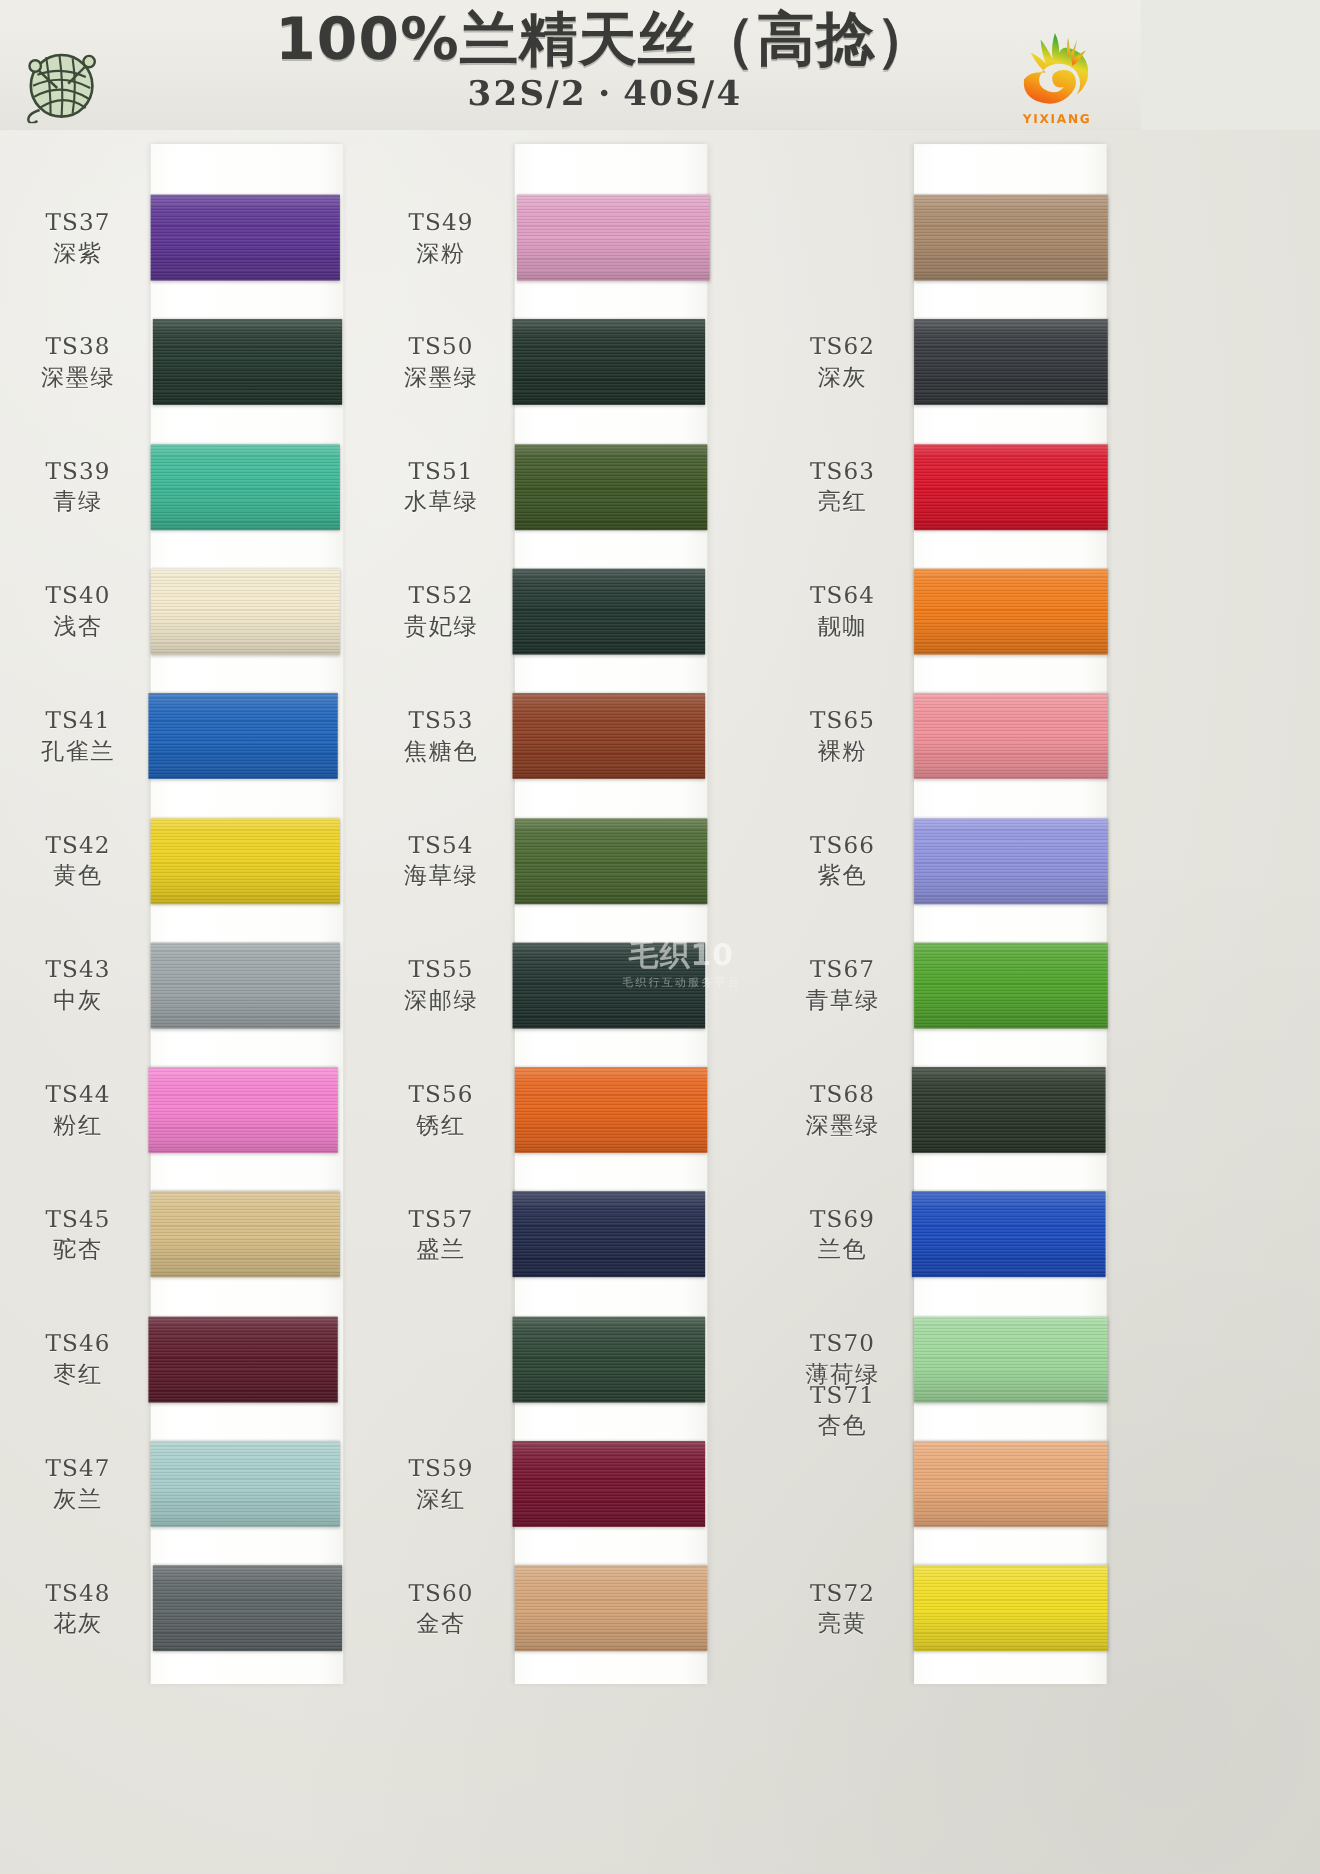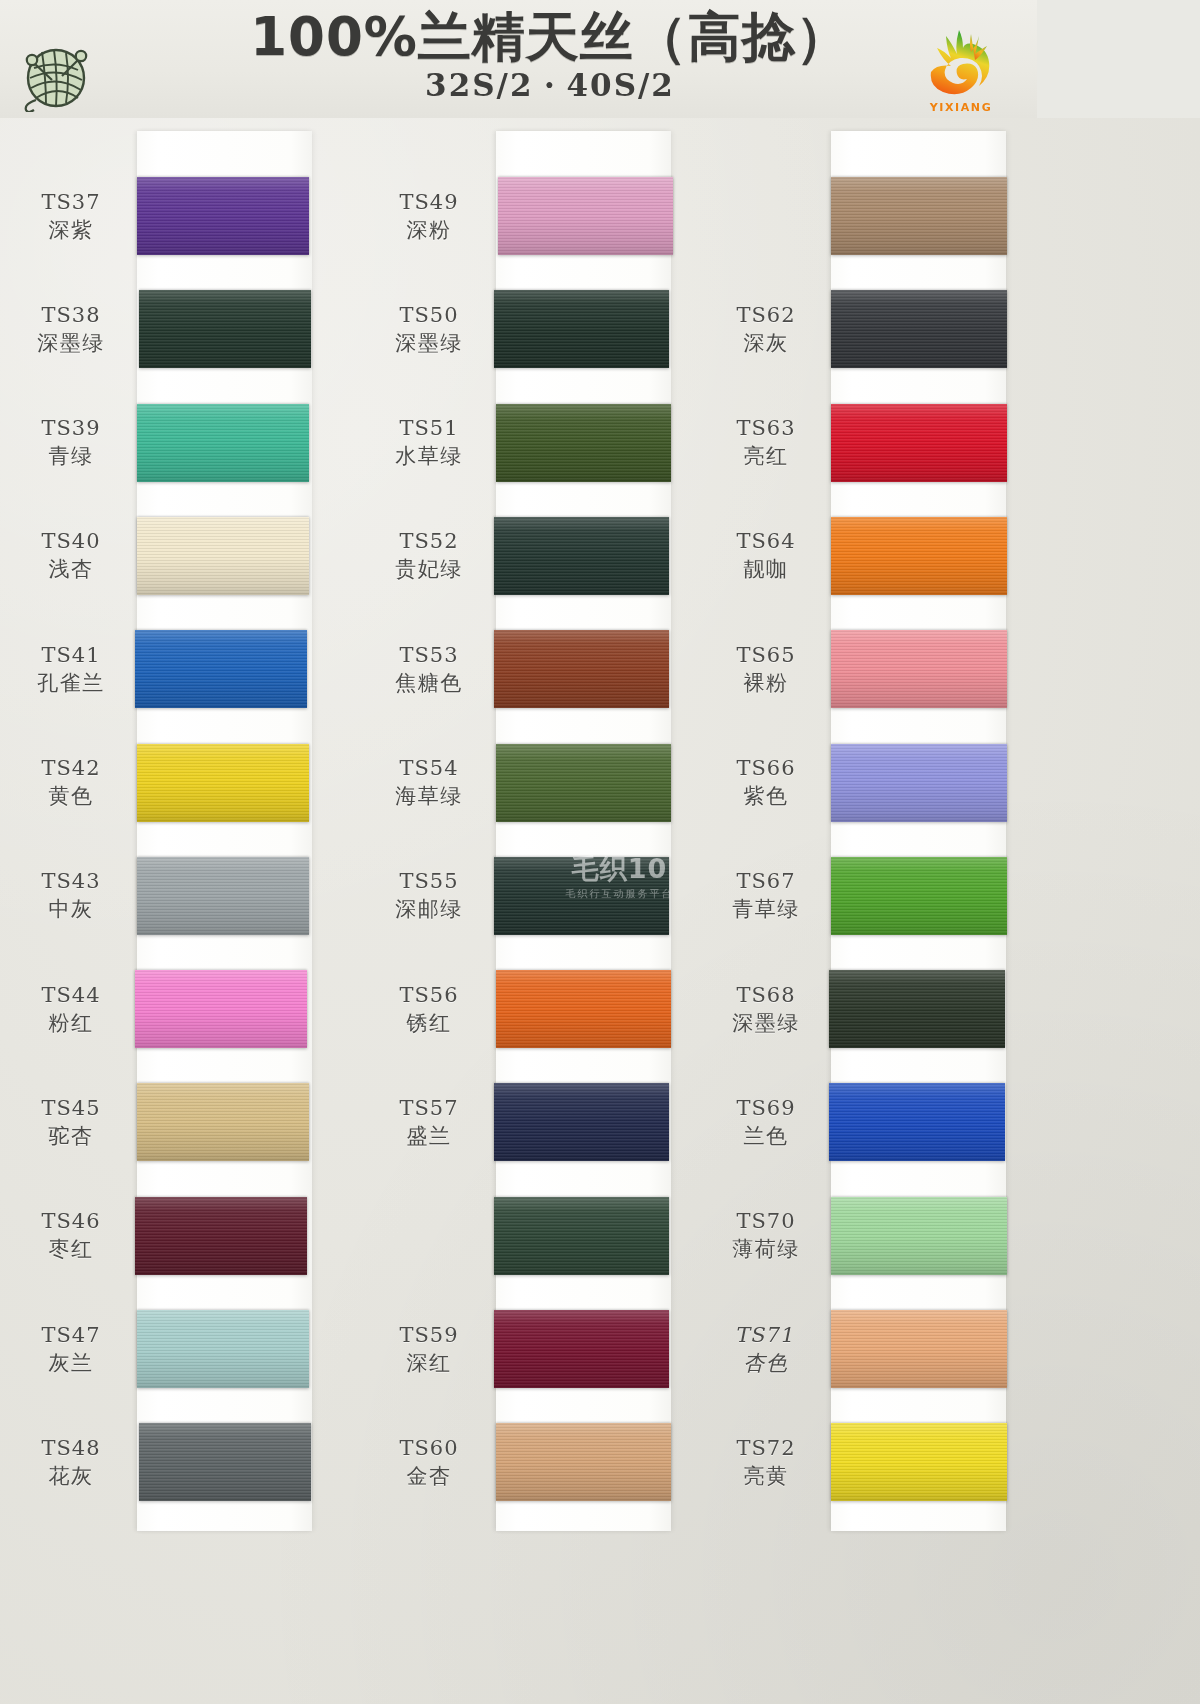--- a/index.html
+++ b/index.html
@@ -45,21 +45,21 @@
   
   .board{
     position:absolute;left:0;top:118px;width:1200px;height:1586px;
     background:
       radial-gradient(ellipse at 30% 20%, #edece7 0%, #e7e6e0 45%, #dfded7 100%);
   }
   .column{
     position:absolute;top:0;width:350px;height:1586px;padding-left:28px;
   }
   .col-1{left:0px;}
-  .col-2{left:363px;}
+  .col-2{left:335px;}
   .col-3{left:700px;}
   
   .strip{
     position:absolute;top:13px;width:175px;height:1400px;
     background:linear-gradient(90deg,#fbfbf9 0%,#ffffff 12%,#fdfdfb 88%,#f4f4f1 100%);
     box-shadow:-2px 0 4px rgba(0,0,0,0.07), 2px 0 5px rgba(0,0,0,0.05);
   }
   .col-1 .strip{left:137px;}
   .col-2 .strip{left:133px;}
   .col-3 .strip{left:131px;}
@@ -153,21 +153,21 @@
       <circle cx="20" cy="30" r="5.2" fill="#cfdcc0" stroke="#3c4a38" stroke-width="2.2"></circle>
       <line x1="23" y1="34" x2="40" y2="50" stroke="#3c4a38" stroke-width="2.2"></line>
       <circle cx="69" cy="26" r="5.2" fill="#cfdcc0" stroke="#3c4a38" stroke-width="2.2"></circle>
       <line x1="66" y1="30" x2="50" y2="46" stroke="#3c4a38" stroke-width="2.2"></line>
       <path d="M24 70 Q12 74 14 80 Q16 84 22 80" fill="none" stroke="#3c4a38" stroke-width="2.2"></path>
     </svg>
   </div>
 
   <div class="title-wrap">
     <div class="main-title">100%兰精天丝（高捻）</div>
-    <div class="sub-title">32S/2・40S/2</div>
+    <div class="sub-title">32S/2・40S/4</div>
   </div>
 
   <div class="brand">
     <svg viewBox="0 0 96 72" width="96" height="72">
       <defs>
         <linearGradient id="gflame" x1="0" y1="1" x2="0.3" y2="0">
           <stop offset="0%" stop-color="#ef4a10"></stop>
           <stop offset="38%" stop-color="#f4a31a"></stop>
           <stop offset="68%" stop-color="#ecd52a"></stop>
           <stop offset="100%" stop-color="#3faa32"></stop>
@@ -420,21 +420,21 @@
             <div class="lbl-code">TS69</div>
             <div class="lbl-name">兰色</div>
           </div>
         </div>
         <div class="row" style="top: 1051.7px;">
           <div class="label-cell">
             <div class="lbl-code">TS70</div>
             <div class="lbl-name">薄荷绿</div>
           </div>
         </div>
-        <div class="row" style="top: 1165px; font-style: italic;">
+        <div class="row" style="top: 1098px;">
           <div class="label-cell">
             <div class="lbl-code">TS71</div>
             <div class="lbl-name">杏色</div>
           </div>
         </div>
         <div class="row" style="top: 1278.3px;">
           <div class="label-cell">
             <div class="lbl-code">TS72</div>
             <div class="lbl-name">亮黄</div>
           </div>

